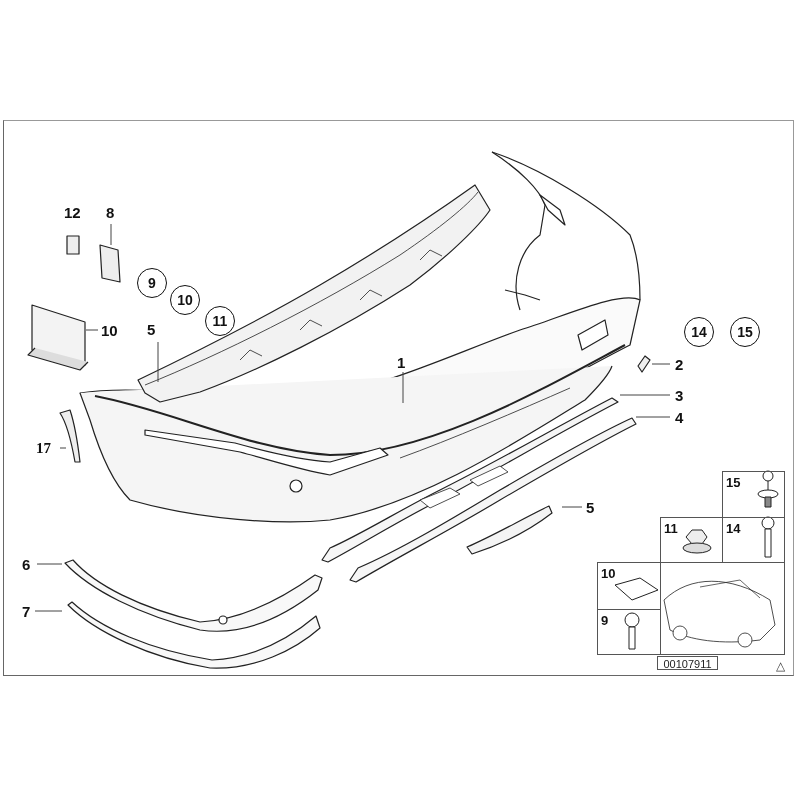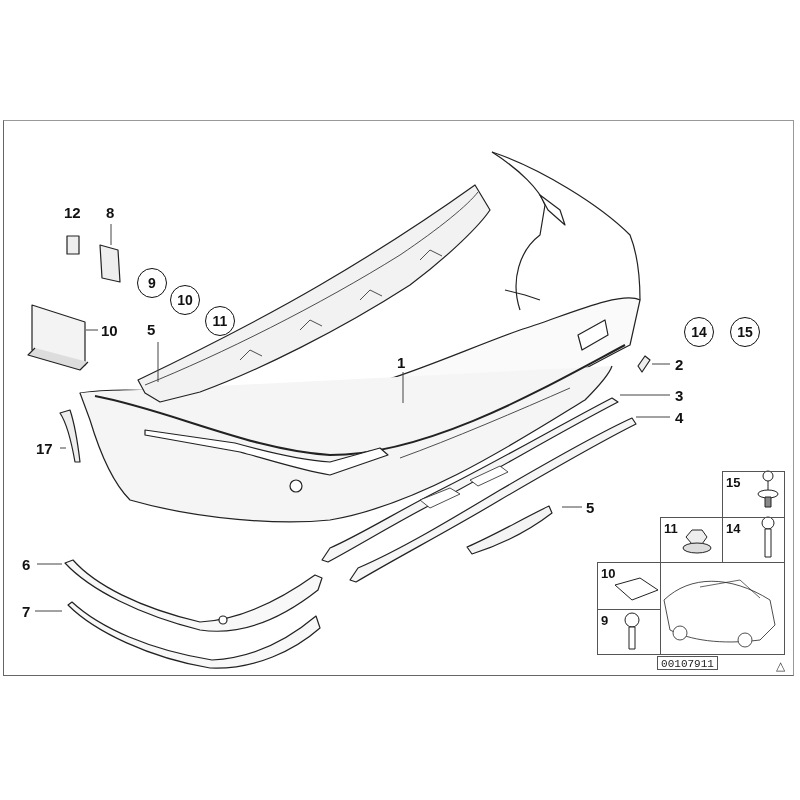--- a/index.html
+++ b/index.html
@@ -3,21 +3,21 @@
 <meta charset="utf-8">
 <style>
   html,body{margin:0;padding:0;background:#fff;}
   body{width:800px;height:800px;position:relative;overflow:hidden;font-family:"Liberation Sans",sans-serif;}
   #frame{position:absolute;left:3px;top:120px;width:791px;height:556px;border:1.5px solid #666;box-sizing:border-box;border-right-color:#999;border-top-color:#999;}
   svg{position:absolute;left:0;top:0;}
   .lbl{position:absolute;font-weight:bold;font-size:15px;color:#111;line-height:1;}
   .circ{position:absolute;width:30px;height:30px;border:1.5px solid #111;border-radius:50%;box-sizing:border-box;display:flex;align-items:center;justify-content:center;font-weight:bold;font-size:14px;color:#111;}
   .box{position:absolute;border:1px solid #555;box-sizing:border-box;}
   .boxlbl{position:absolute;font-weight:bold;font-size:13px;color:#111;left:3px;top:3px;}
-  #docnum{position:absolute;left:657px;top:656px;width:61px;height:14px;border:1px solid #555;font-size:11px;line-height:14px;text-align:center;color:#222;box-sizing:border-box;font-family:Liberation Mono, monospace;}
+  #docnum{position:absolute;left:657px;top:656px;width:61px;height:14px;border:1px solid #555;font-size:11px;line-height:14px;text-align:center;color:#222;box-sizing:border-box;font-family:Liberation Sans, sans-serif;}
   #warn{position:absolute;left:776px;top:659px;font-size:12px;color:#444;}
 </style>
 </head>
 <body>
 
 <div id="frame"></div>
 
 <svg width="800" height="800" viewBox="0 0 800 800">
   <g fill="none" stroke="#222" stroke-width="1.2" stroke-linejoin="round">
 
@@ -102,21 +102,21 @@
 <span class="lbl" style="left:675px;top:357px;">2</span>
 <span class="lbl" style="left:675px;top:388px;">3</span>
 <span class="lbl" style="left:675px;top:410px;">4</span>
 <span class="lbl" style="left:586px;top:500px;">5</span>
 <span class="lbl" style="left:22px;top:557px;">6</span>
 <span class="lbl" style="left:22px;top:604px;">7</span>
 <span class="lbl" style="left:106px;top:205px;">8</span>
 <span class="lbl" style="left:64px;top:205px;">12</span>
 <span class="lbl" style="left:147px;top:322px;">5</span>
 <span class="lbl" style="left:101px;top:323px;">10</span>
-<span class="lbl" style="left:36px;top:441px;">17</span>
+<span class="lbl" style="left:36px;top:441px;font-family:Liberation Serif, serif;">17</span>
 
 <div class="circ" style="left:137px;top:268px;">9</div>
 <div class="circ" style="left:170px;top:285px;">10</div>
 <div class="circ" style="left:205px;top:306px;">11</div>
 <div class="circ" style="left:684px;top:317px;">14</div>
 <div class="circ" style="left:730px;top:317px;">15</div>
 
 <div class="box" style="left:722px;top:471px;width:63px;height:47px;">
   <span class="boxlbl">15</span>
 </div>

